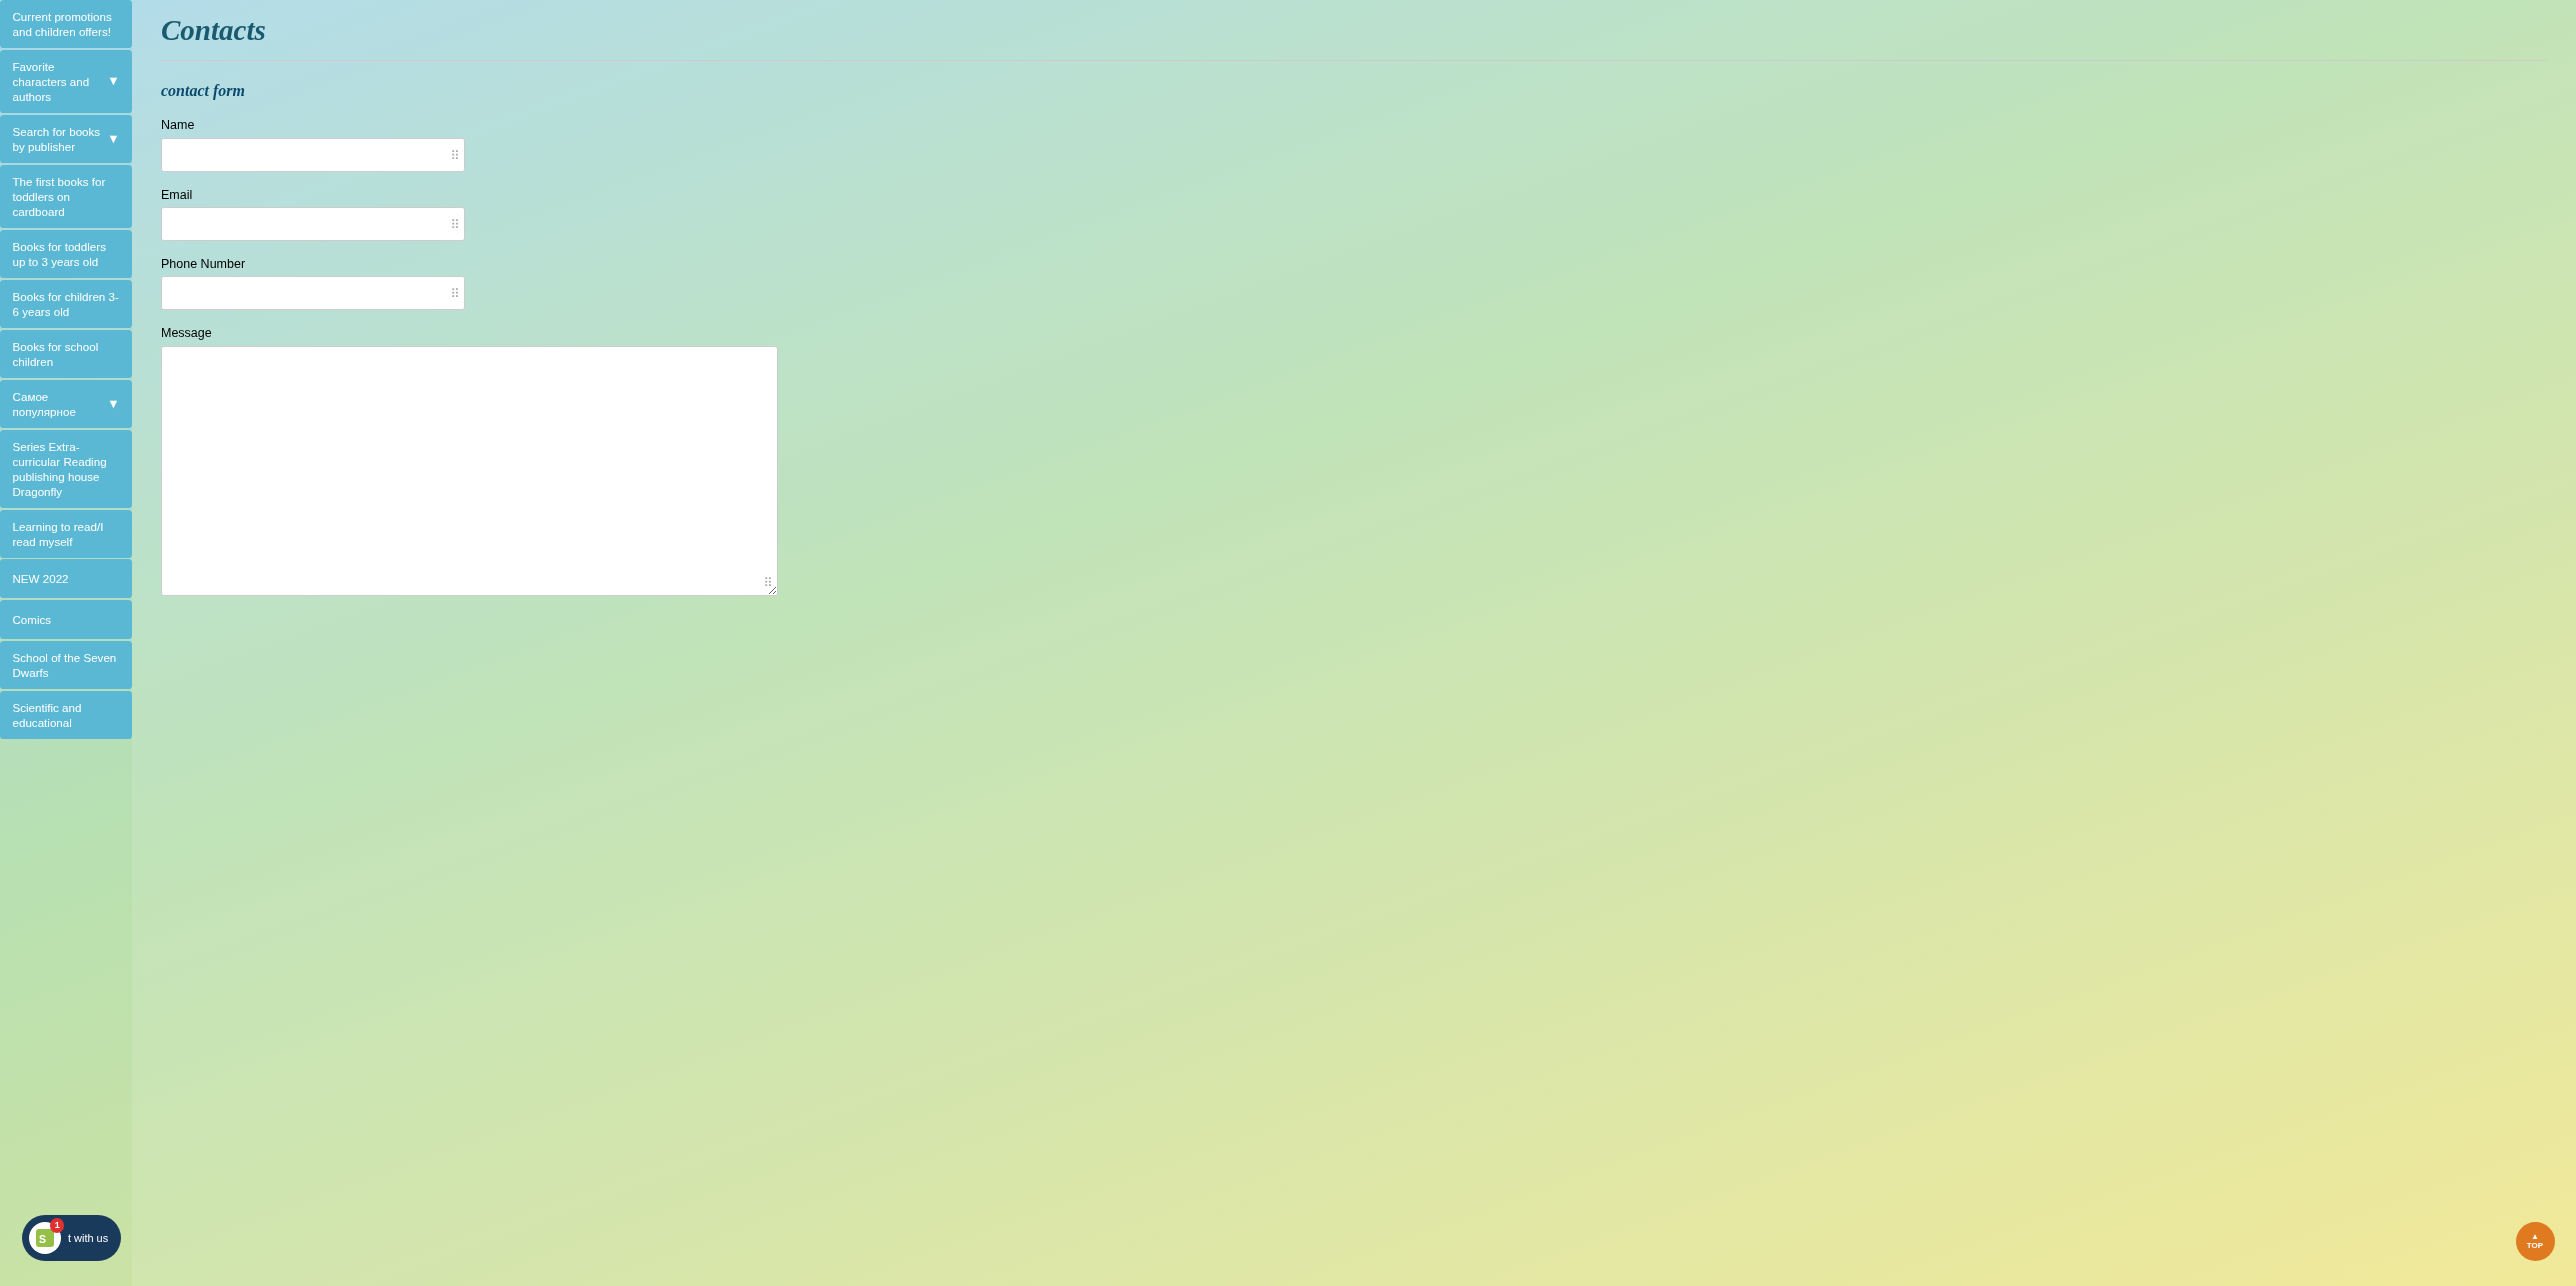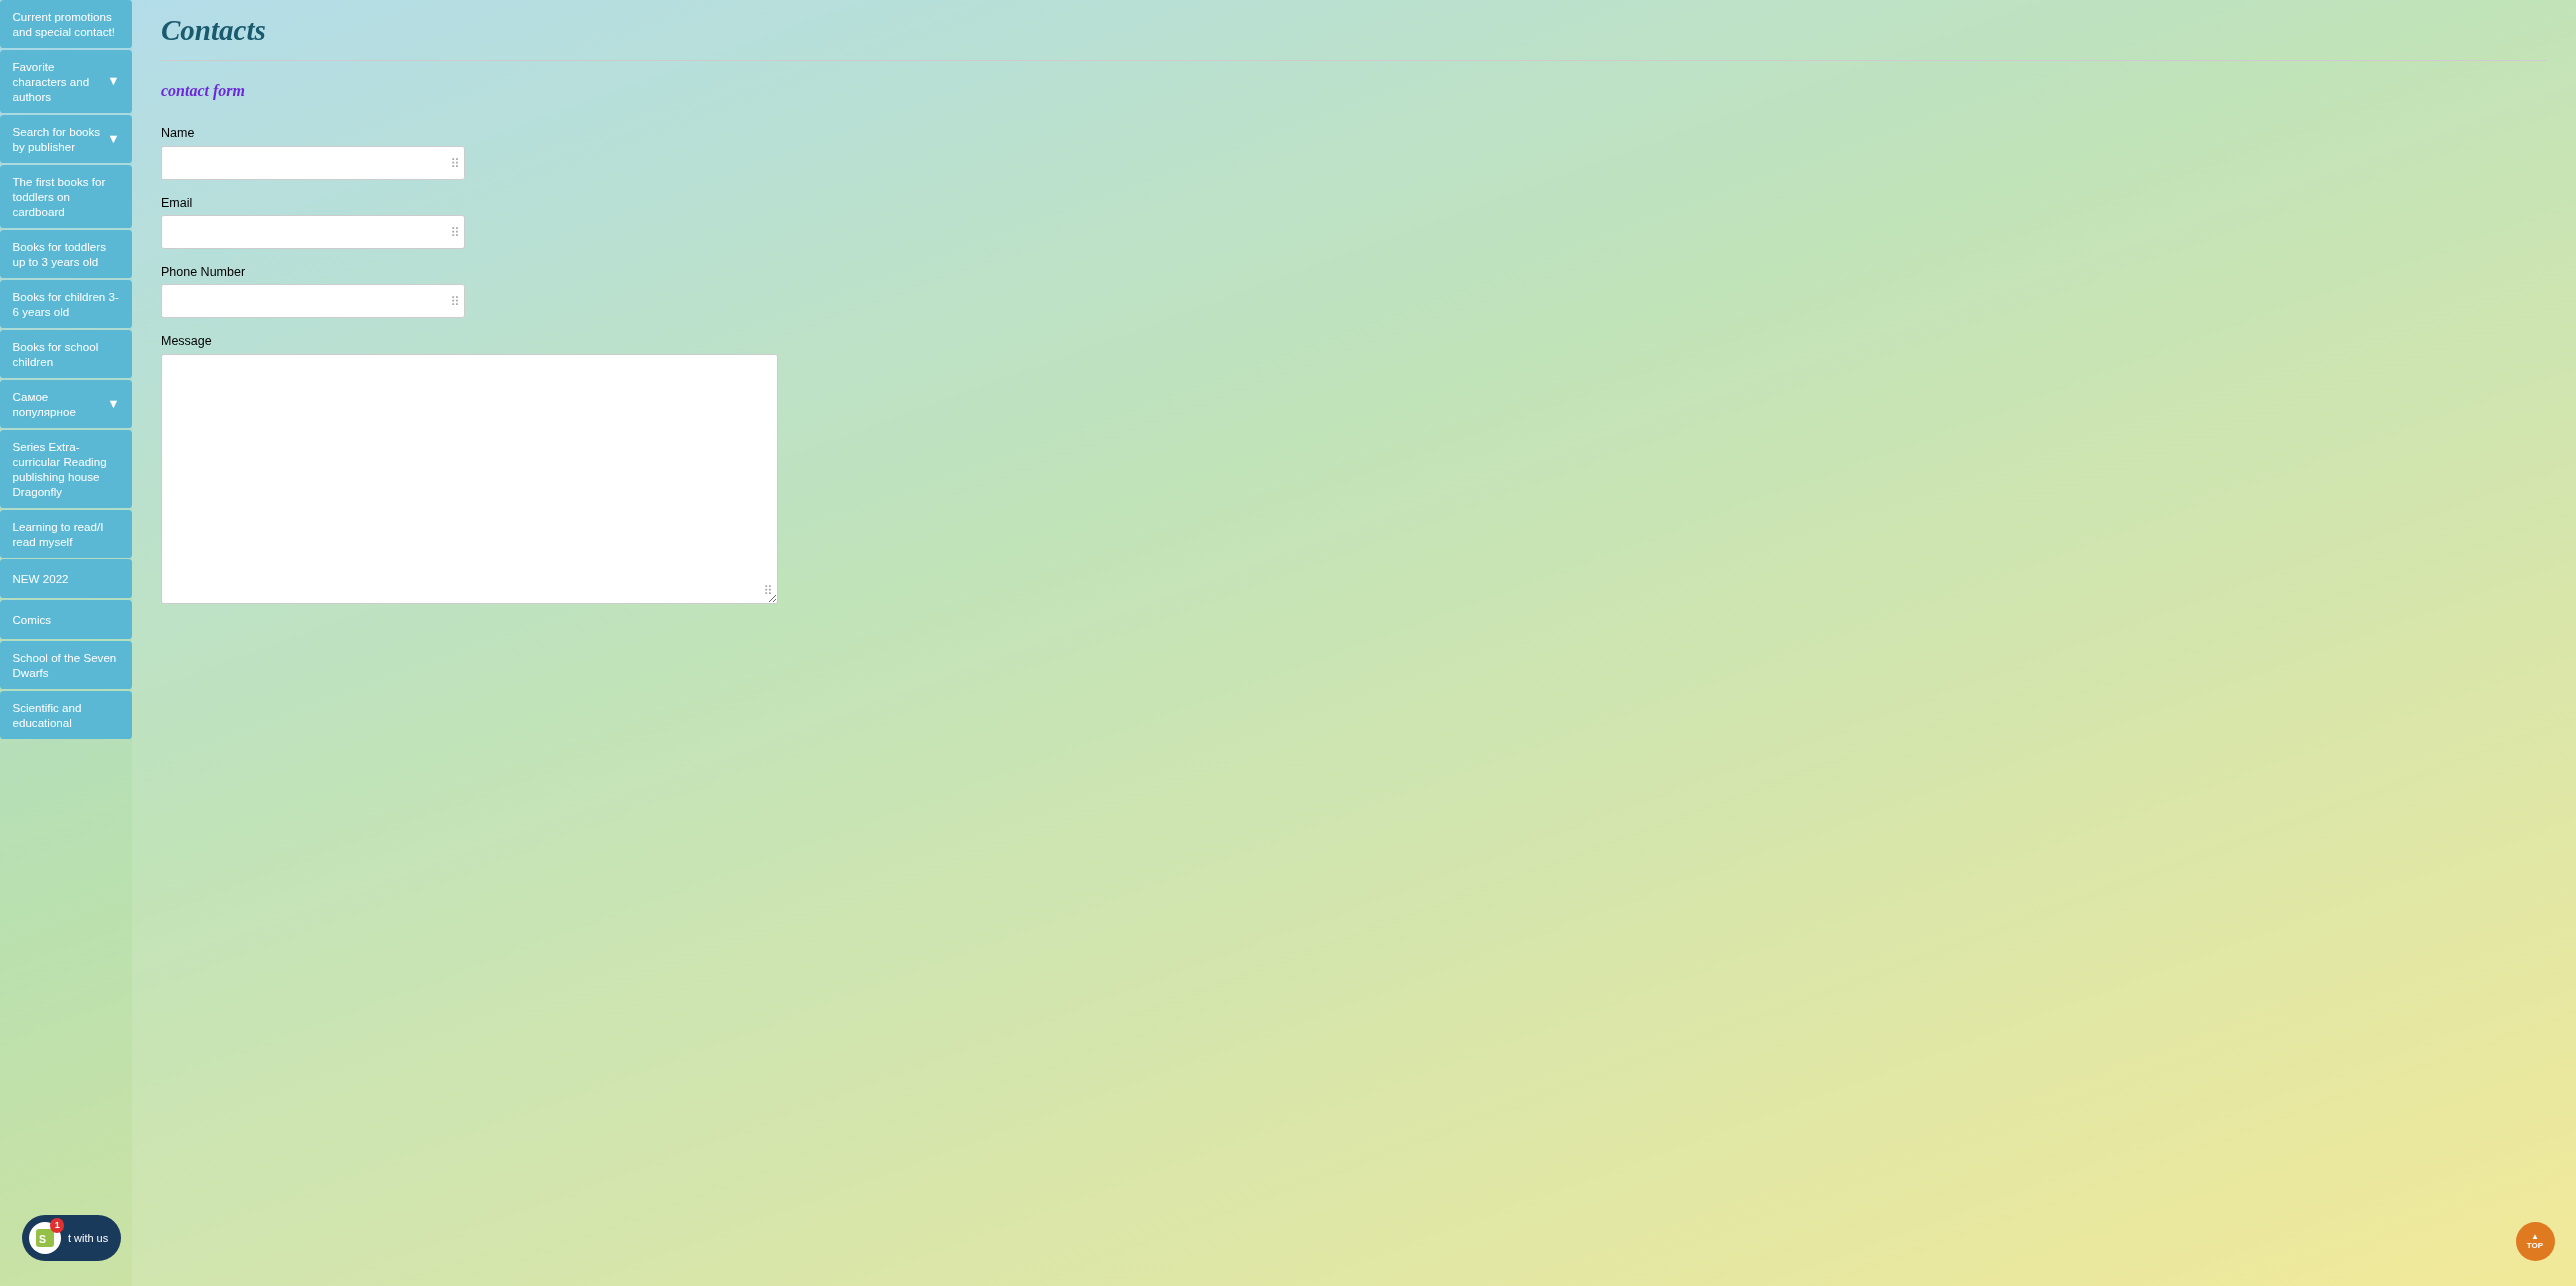--- a/index.html
+++ b/index.html
@@ -85,22 +85,22 @@
       border-top: 0.9px solid #ccc;
       margin-bottom: 21.5px;
     }
 
     
     .contact-form-title {
       font-family: Georgia, 'Times New Roman', serif;
       font-style: italic;
       font-size: 16px;
       font-weight: bold;
-      color: #6d28d9;
-      margin-bottom: 26px;
+      color: #0c4a6e;
+      margin-bottom: 18px;
     }
 
     .form-group {
       margin-bottom: 16px;
     }
 
     .form-label {
       display: block;
       font-size: 12.5px;
       color: #000000;
@@ -235,21 +235,21 @@
       text-align: center;
       line-height: 1.1;
       font-weight: bold;
     }
   </style>
 </head>
 <body>
 
 <div class="sidebar">
 <div class="sidebar-item">
-      <span>Current promotions and special contact!</span>
+      <span>Current promotions and children offers!</span>
     </div>
     <div class="sidebar-item has-arrow">
       <span>Favorite characters and authors</span>
       <span class="chevron">▼</span>
     </div>
     <div class="sidebar-item has-arrow">
       <span>Search for books by publisher</span>
       <span class="chevron">▼</span>
     </div>
     <div class="sidebar-item">

